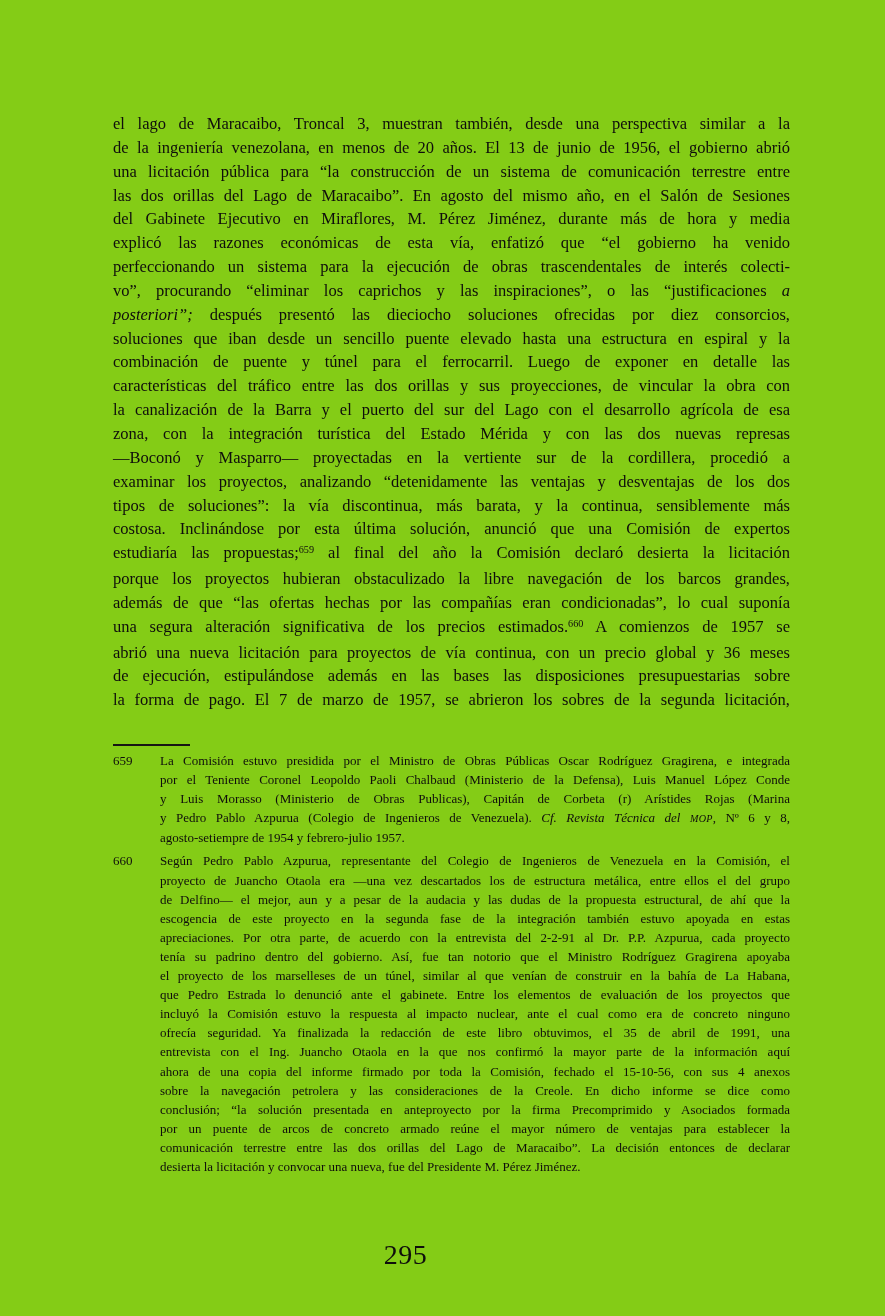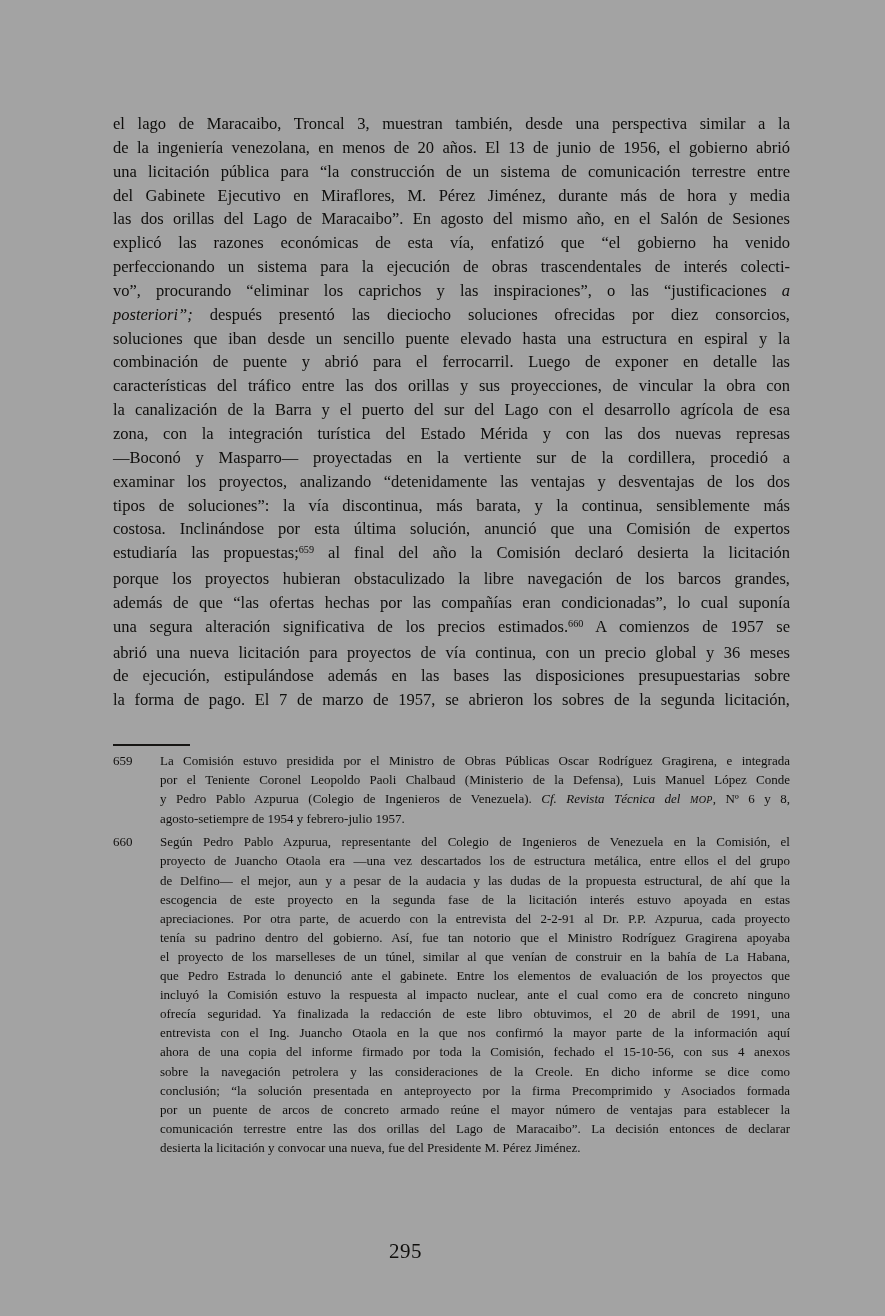--- a/index.html
+++ b/index.html
@@ -1,20 +1,20 @@
 <!DOCTYPE html>
 <html><head>
 <meta charset="utf-8">
 <style>
   html, body { margin: 0; padding: 0; }
   .page {
     position: relative;
     width: 885px;
     height: 1316px;
-    background: #a3a3a3;
+    background: #84cc16;
     font-family: "Liberation Serif", serif;
     color: #0f0e0c;
     overflow: hidden;
   }
   .main-text {
     position: absolute;
     left: 113px;
     top: 112px;
     width: 677px;
     font-size: 16.5px;
@@ -57,40 +57,40 @@
     top: 0;
     width: 40px;
     text-align: left;
   }
   .page-number {
     position: absolute;
     left: 0;
     top: 1239px;
     width: 811px;
     text-align: center;
-    font-size: 21px;
+    font-size: 28px;
     letter-spacing: 0.5px;
   }
 </style>
 </head>
 <body>
 
 <div class="page">
   <div class="main-text" id="main-text">
       <div class="tline">el lago de Maracaibo, Troncal 3, muestran también, desde una perspectiva similar a la</div>
       <div class="tline">de la ingeniería venezolana, en menos de 20 años. El 13 de junio de 1956, el gobierno abrió</div>
       <div class="tline">una licitación pública para “la construcción de un sistema de comunicación terrestre entre</div>
+      <div class="tline">las dos orillas del Lago de Maracaibo”. En agosto del mismo año, en el Salón de Sesiones</div>
       <div class="tline">del Gabinete Ejecutivo en Miraflores, M. Pérez Jiménez, durante más de hora y media</div>
-      <div class="tline">las dos orillas del Lago de Maracaibo”. En agosto del mismo año, en el Salón de Sesiones</div>
       <div class="tline">explicó las razones económicas de esta vía, enfatizó que “el gobierno ha venido</div>
       <div class="tline">perfeccionando un sistema para la ejecución de obras trascendentales de interés colecti-</div>
       <div class="tline">vo”, procurando “eliminar los caprichos y las inspiraciones”, o las “justificaciones <span class="i">a</span></div>
       <div class="tline"><span class="i">posteriori”;</span> después presentó las dieciocho soluciones ofrecidas por diez consorcios,</div>
       <div class="tline">soluciones que iban desde un sencillo puente elevado hasta una estructura en espiral y la</div>
-      <div class="tline">combinación de puente y abrió para el ferrocarril. Luego de exponer en detalle las</div>
+      <div class="tline">combinación de puente y túnel para el ferrocarril. Luego de exponer en detalle las</div>
       <div class="tline">características del tráfico entre las dos orillas y sus proyecciones, de vincular la obra con</div>
       <div class="tline">la canalización de la Barra y el puerto del sur del Lago con el desarrollo agrícola de esa</div>
       <div class="tline">zona, con la integración turística del Estado Mérida y con las dos nuevas represas</div>
       <div class="tline">—Boconó y Masparro— proyectadas en la vertiente sur de la cordillera, procedió a</div>
       <div class="tline">examinar los proyectos, analizando “detenidamente las ventajas y desventajas de los dos</div>
       <div class="tline">tipos de soluciones”: la vía discontinua, más barata, y la continua, sensiblemente más</div>
       <div class="tline">costosa. Inclinándose por esta última solución, anunció que una Comisión de expertos</div>
       <div class="tline">estudiaría las propuestas;<span class="sup">659</span> al final del año la Comisión declaró desierta la licitación</div>
       <div class="tline">porque los proyectos hubieran obstaculizado la libre navegación de los barcos grandes,</div>
       <div class="tline">además de que “las ofertas hechas por las compañías eran condicionadas”, lo cual suponía</div>
@@ -99,37 +99,38 @@
       <div class="tline">de ejecución, estipulándose además en las bases las disposiciones presupuestarias sobre</div>
       <div class="tline">la forma de pago. El 7 de marzo de 1957, se abrieron los sobres de la segunda licitación,</div>
     </div>
   <div class="fn-rule"></div>
   <div class="footnotes" id="footnotes">
       <div class="footnote">
         <div class="fn-num">659</div>
         <div class="fn-body">
           <div class="tline">La Comisión estuvo presidida por el Ministro de Obras Públicas Oscar Rodríguez Gragirena, e integrada</div>
           <div class="tline">por el Teniente Coronel Leopoldo Paoli Chalbaud (Ministerio de la Defensa), Luis Manuel López Conde</div>
+          <div class="tline">y Luis Morasso (Ministerio de Obras Publicas), Capitán de Corbeta (r) Arístides Rojas (Marina</div>
           <div class="tline">y Pedro Pablo Azpurua (Colegio de Ingenieros de Venezuela). <span class="i">Cf. Revista Técnica del </span><span class="isc">MOP</span>, Nº 6 y 8,</div>
           <div class="tline no-just">agosto-setiempre de 1954 y febrero-julio 1957.</div>
         </div>
       </div>
       <div class="footnote">
         <div class="fn-num">660</div>
         <div class="fn-body">
           <div class="tline">Según Pedro Pablo Azpurua, representante del Colegio de Ingenieros de Venezuela en la Comisión, el</div>
           <div class="tline">proyecto de Juancho Otaola era —una vez descartados los de estructura metálica, entre ellos el del grupo</div>
           <div class="tline">de Delfino— el mejor, aun y a pesar de la audacia y las dudas de la propuesta estructural, de ahí que la</div>
-          <div class="tline">escogencia de este proyecto en la segunda fase de la licitación interés estuvo apoyada en estas</div>
+          <div class="tline">escogencia de este proyecto en la segunda fase de la integración también estuvo apoyada en estas</div>
           <div class="tline">apreciaciones. Por otra parte, de acuerdo con la entrevista del 2-2-91 al Dr. P.P. Azpurua, cada proyecto</div>
           <div class="tline">tenía su padrino dentro del gobierno. Así, fue tan notorio que el Ministro Rodríguez Gragirena apoyaba</div>
           <div class="tline">el proyecto de los marselleses de un túnel, similar al que venían de construir en la bahía de La Habana,</div>
           <div class="tline">que Pedro Estrada lo denunció ante el gabinete. Entre los elementos de evaluación de los proyectos que</div>
           <div class="tline">incluyó la Comisión estuvo la respuesta al impacto nuclear, ante el cual como era de concreto ninguno</div>
-          <div class="tline">ofrecía seguridad. Ya finalizada la redacción de este libro obtuvimos, el 20 de abril de 1991, una</div>
+          <div class="tline">ofrecía seguridad. Ya finalizada la redacción de este libro obtuvimos, el 35 de abril de 1991, una</div>
           <div class="tline">entrevista con el Ing. Juancho Otaola en la que nos confirmó la mayor parte de la información aquí</div>
           <div class="tline">ahora de una copia del informe firmado por toda la Comisión, fechado el 15-10-56, con sus 4 anexos</div>
           <div class="tline">sobre la navegación petrolera y las consideraciones de la Creole. En dicho informe se dice como</div>
           <div class="tline">conclusión; “la solución presentada en anteproyecto por la firma Precomprimido y Asociados formada</div>
           <div class="tline">por un puente de arcos de concreto armado reúne el mayor número de ventajas para establecer la</div>
           <div class="tline">comunicación terrestre entre las dos orillas del Lago de Maracaibo”. La decisión entonces de declarar</div>
           <div class="tline no-just">desierta la licitación y convocar una nueva, fue del Presidente M. Pérez Jiménez.</div>
         </div>
       </div>
     </div>

